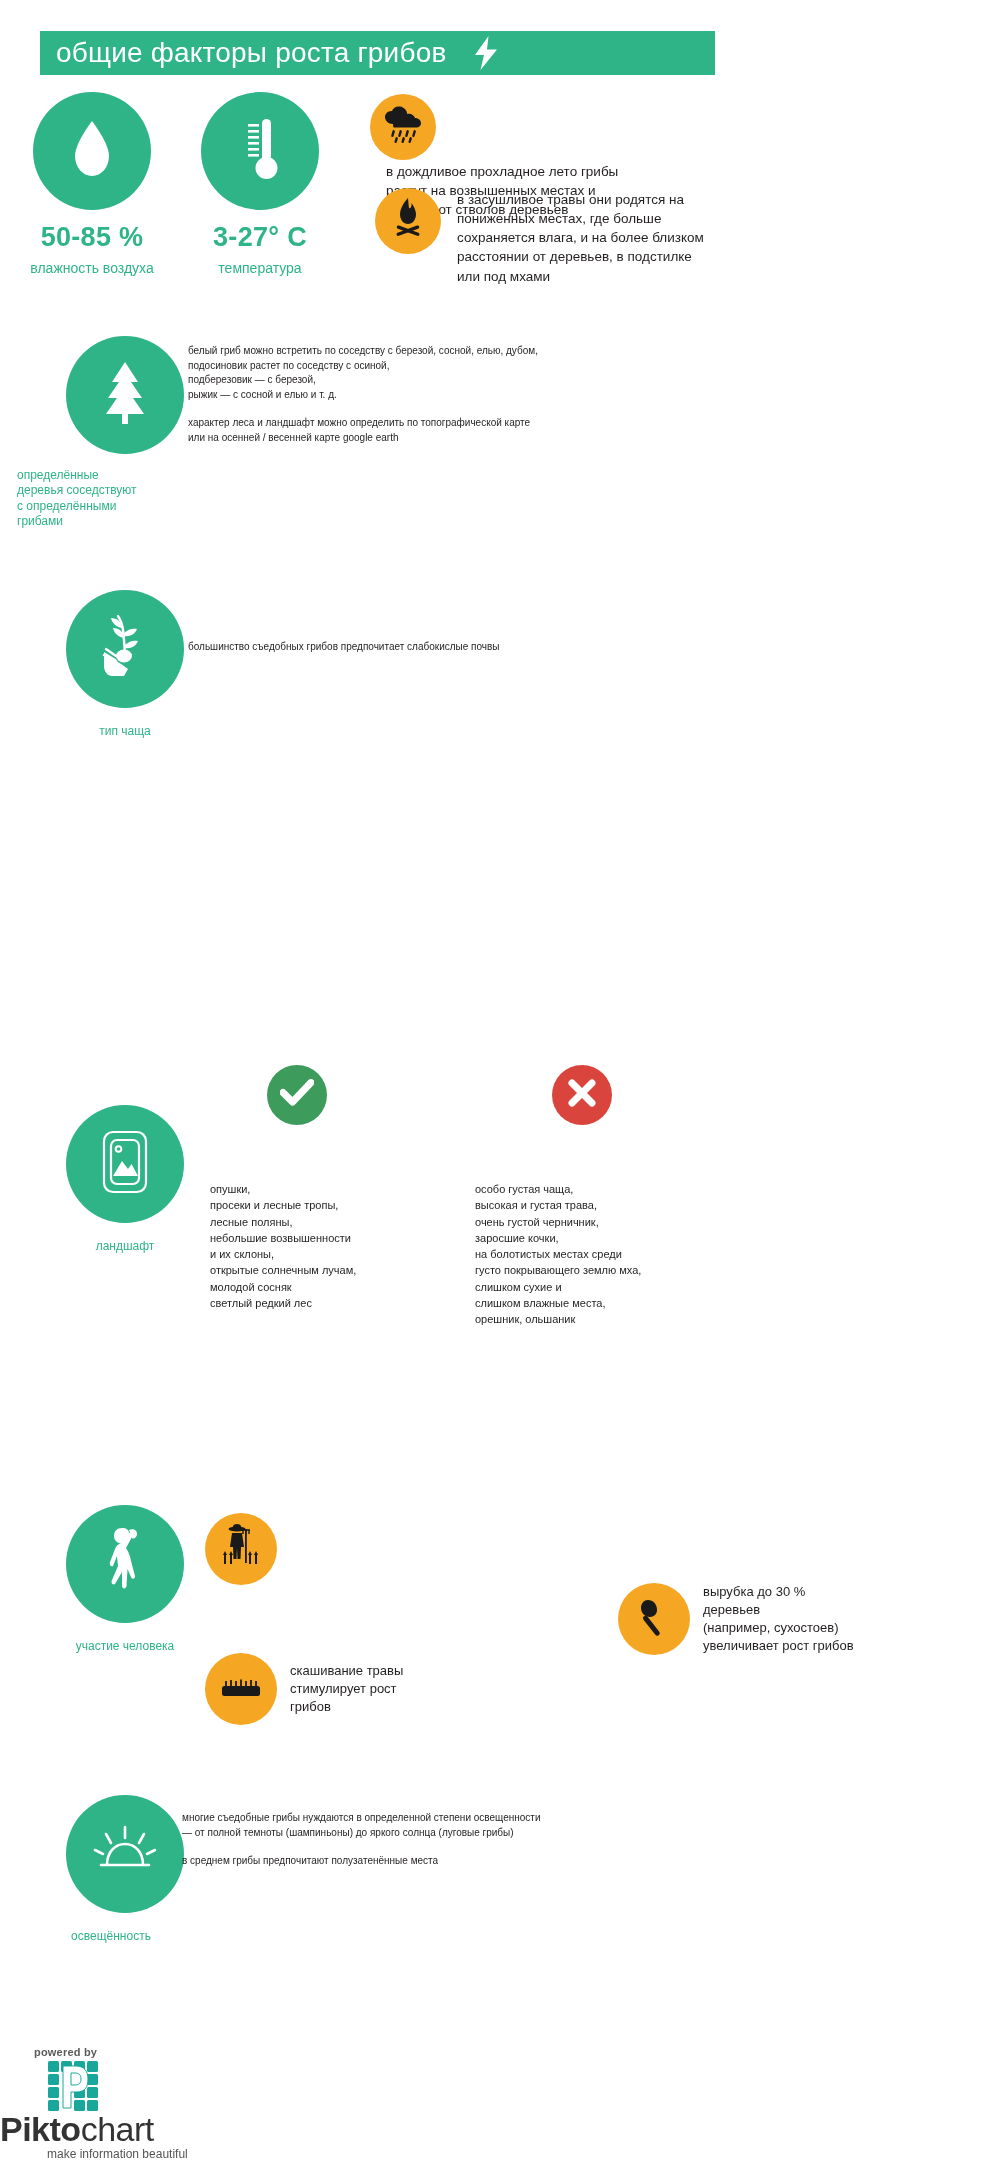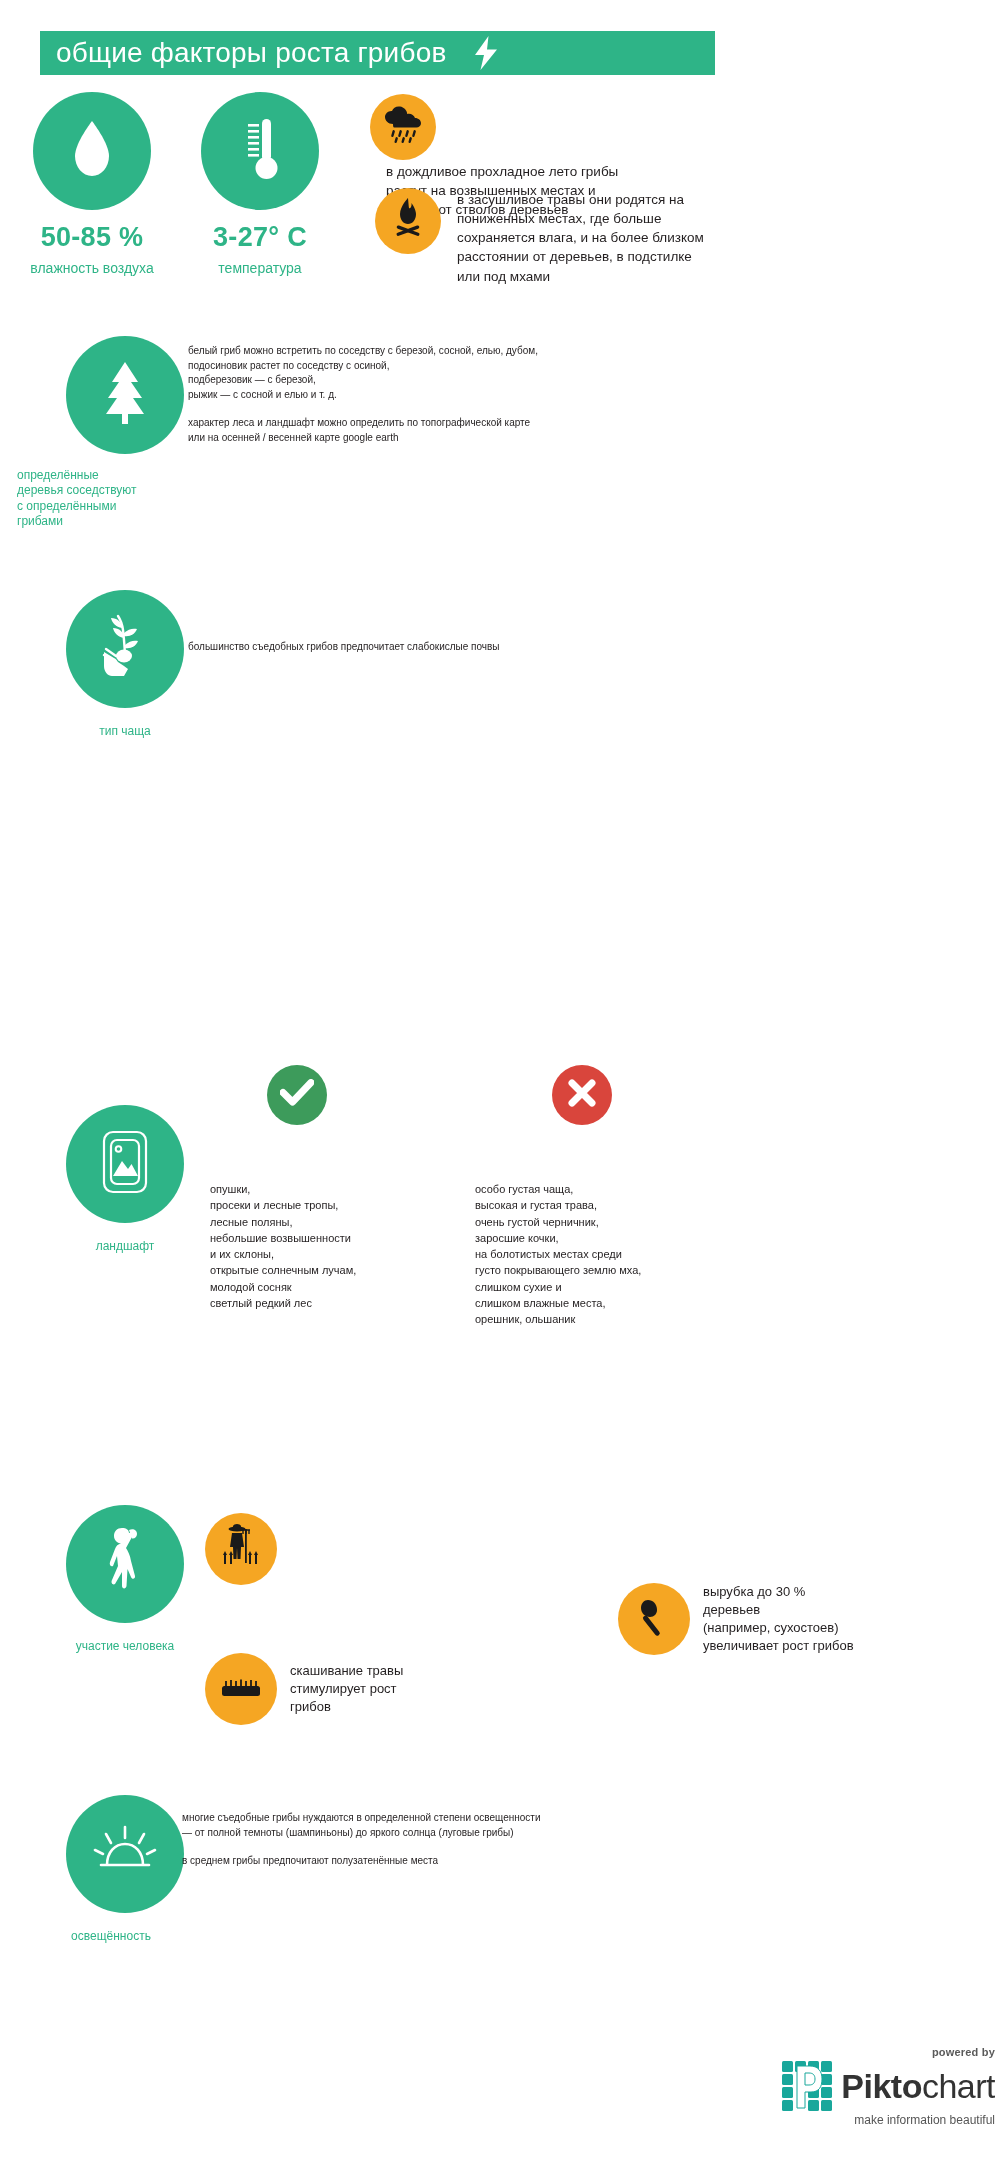--- a/index.html
+++ b/index.html
@@ -122,31 +122,31 @@
   }
 
   
   .footer {
     position: absolute;
     left: 0;
     top: 2046px;
     width: 995px;
     display: flex;
     flex-direction: column;
-    align-items: flex-end;
+    align-items: flex-start;
   }
   .powered {
     font-size: 11px;
     color: #5a5a5a;
     font-weight: bold;
     letter-spacing: 0.2px;
     margin-bottom: 2px;
     margin-left: 34px;
   }
-  .logo-row { display: flex; align-items: center; }
+  .logo-row { display: flex; align-items: center; flex-direction: column; }
   .logo-mark { margin-right: 8px; line-height: 0; }
   .logo-word {
     font-size: 34px;
     letter-spacing: -0.5px;
     line-height: 1;
     color: #333333;
   }
   .logo-word .bold { font-weight: bold; }
   .tagline {
     font-size: 12px;

